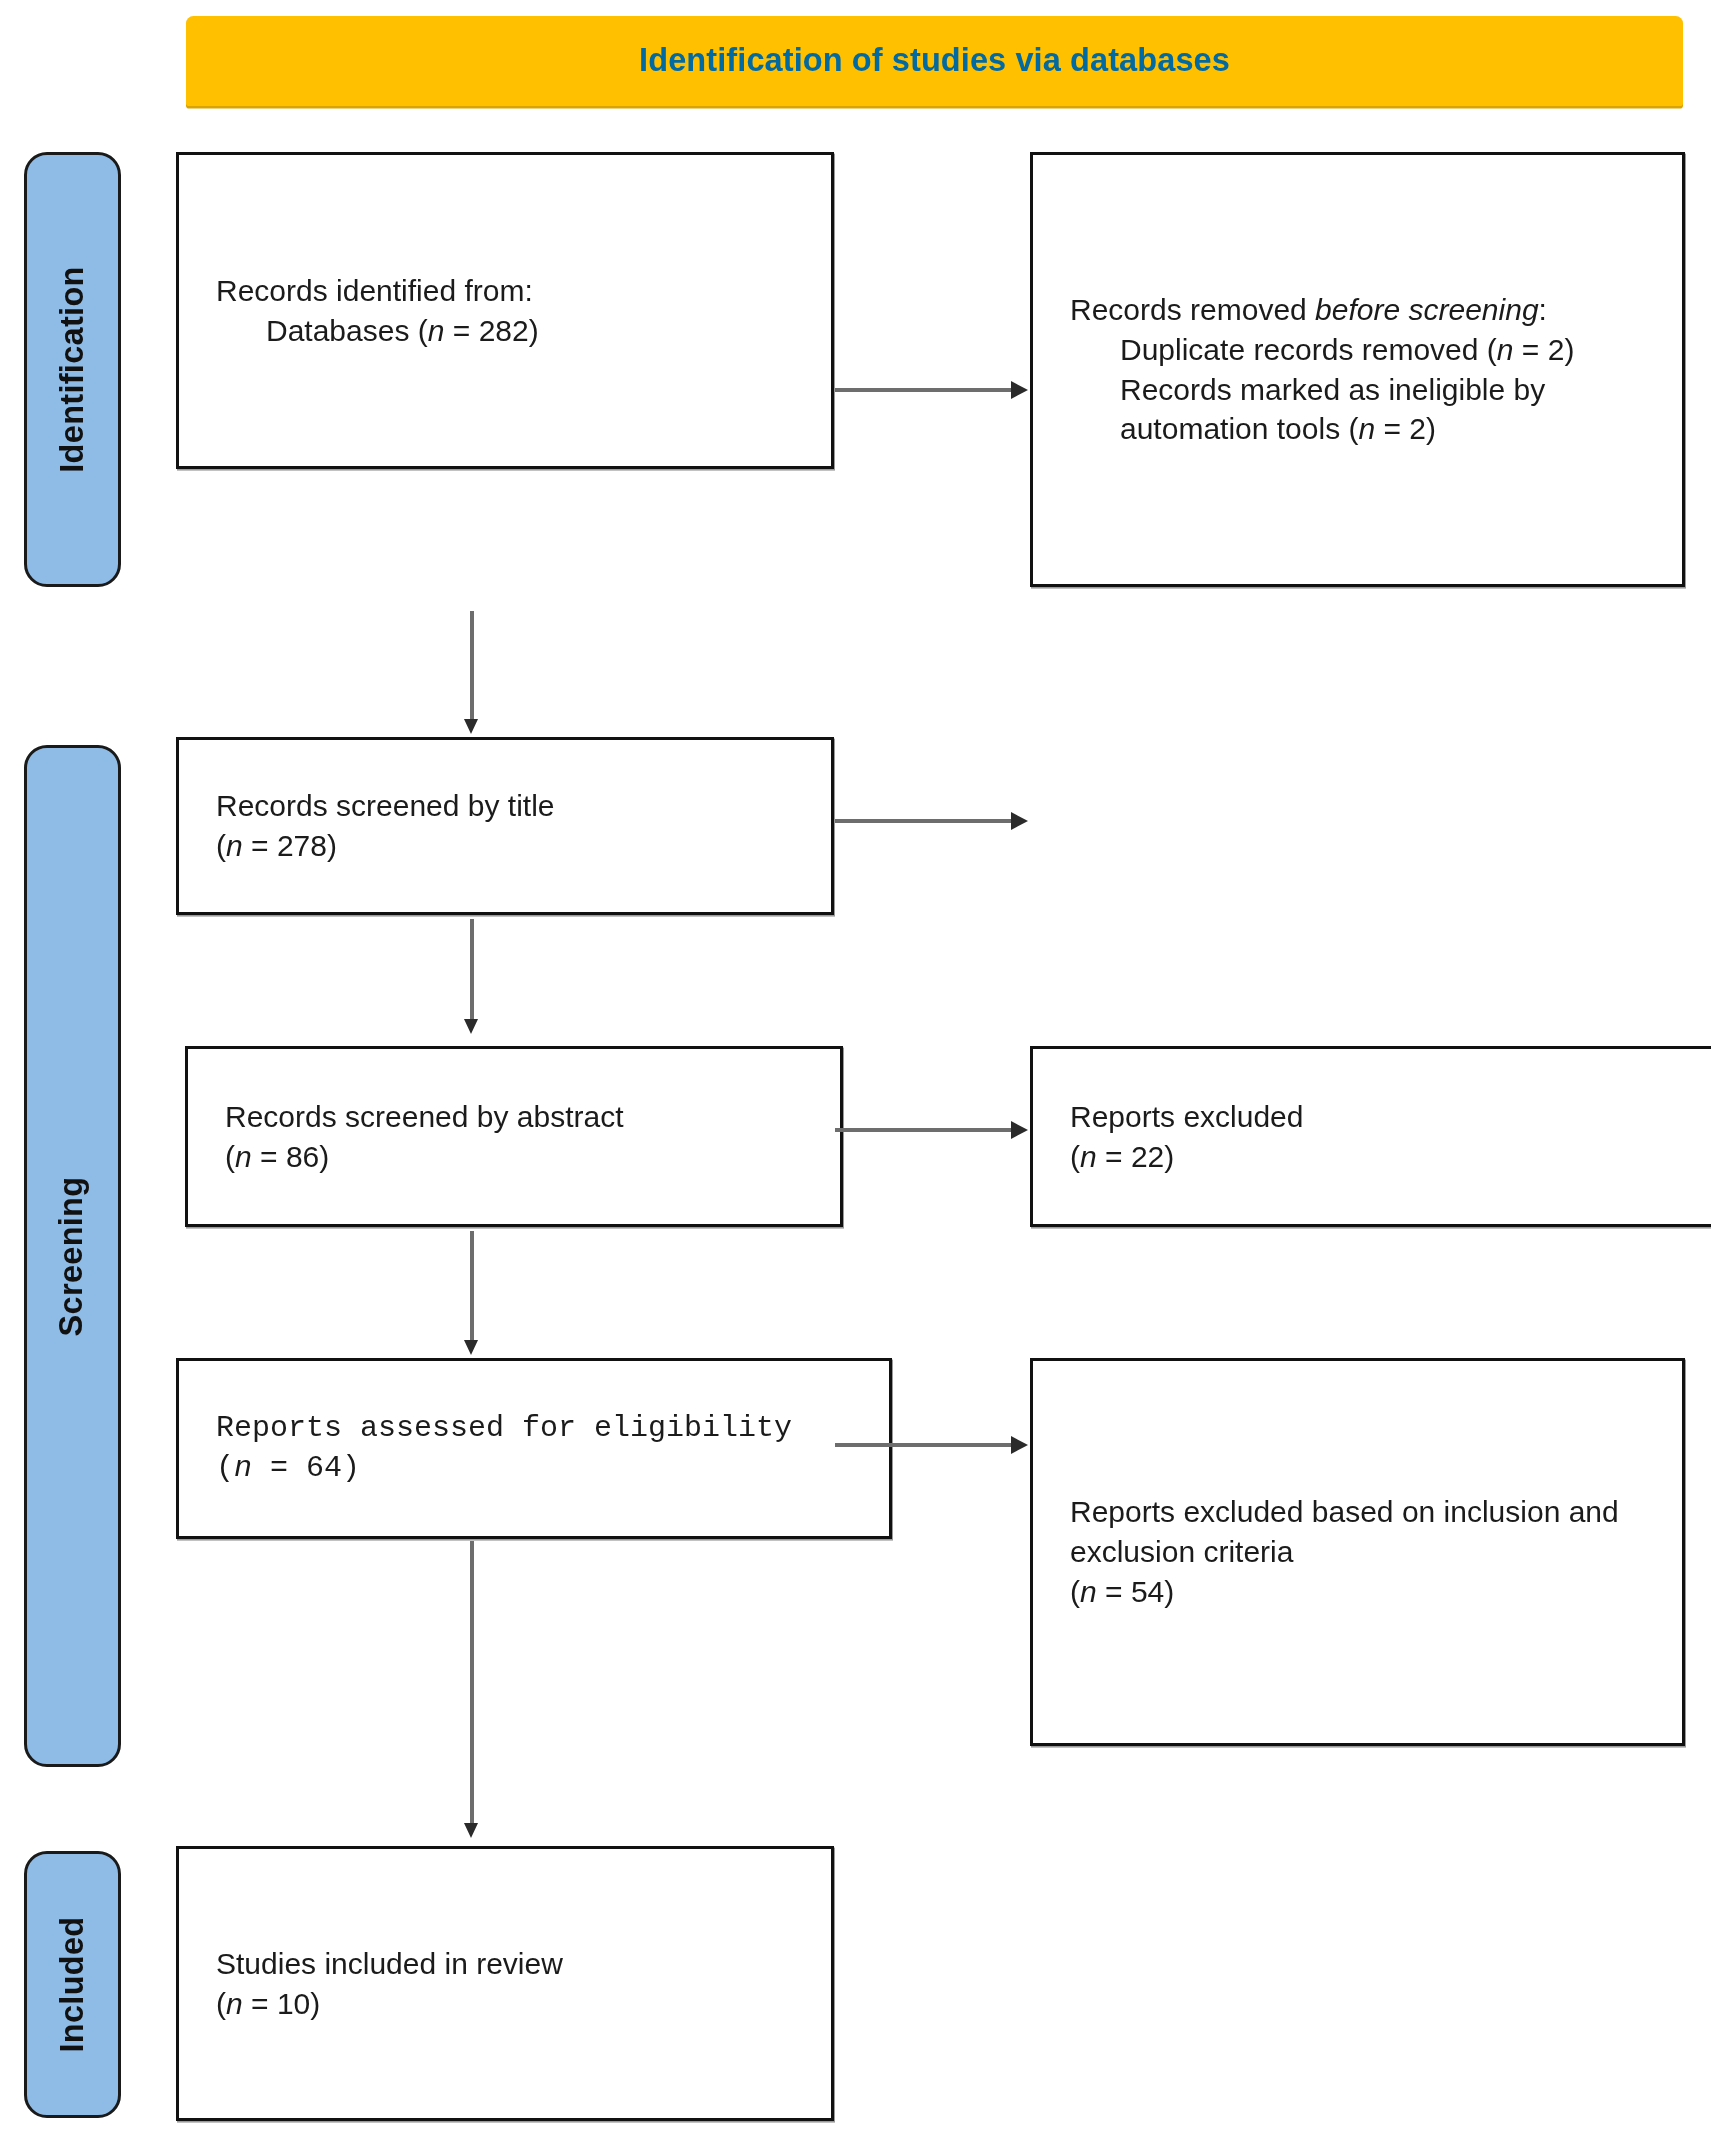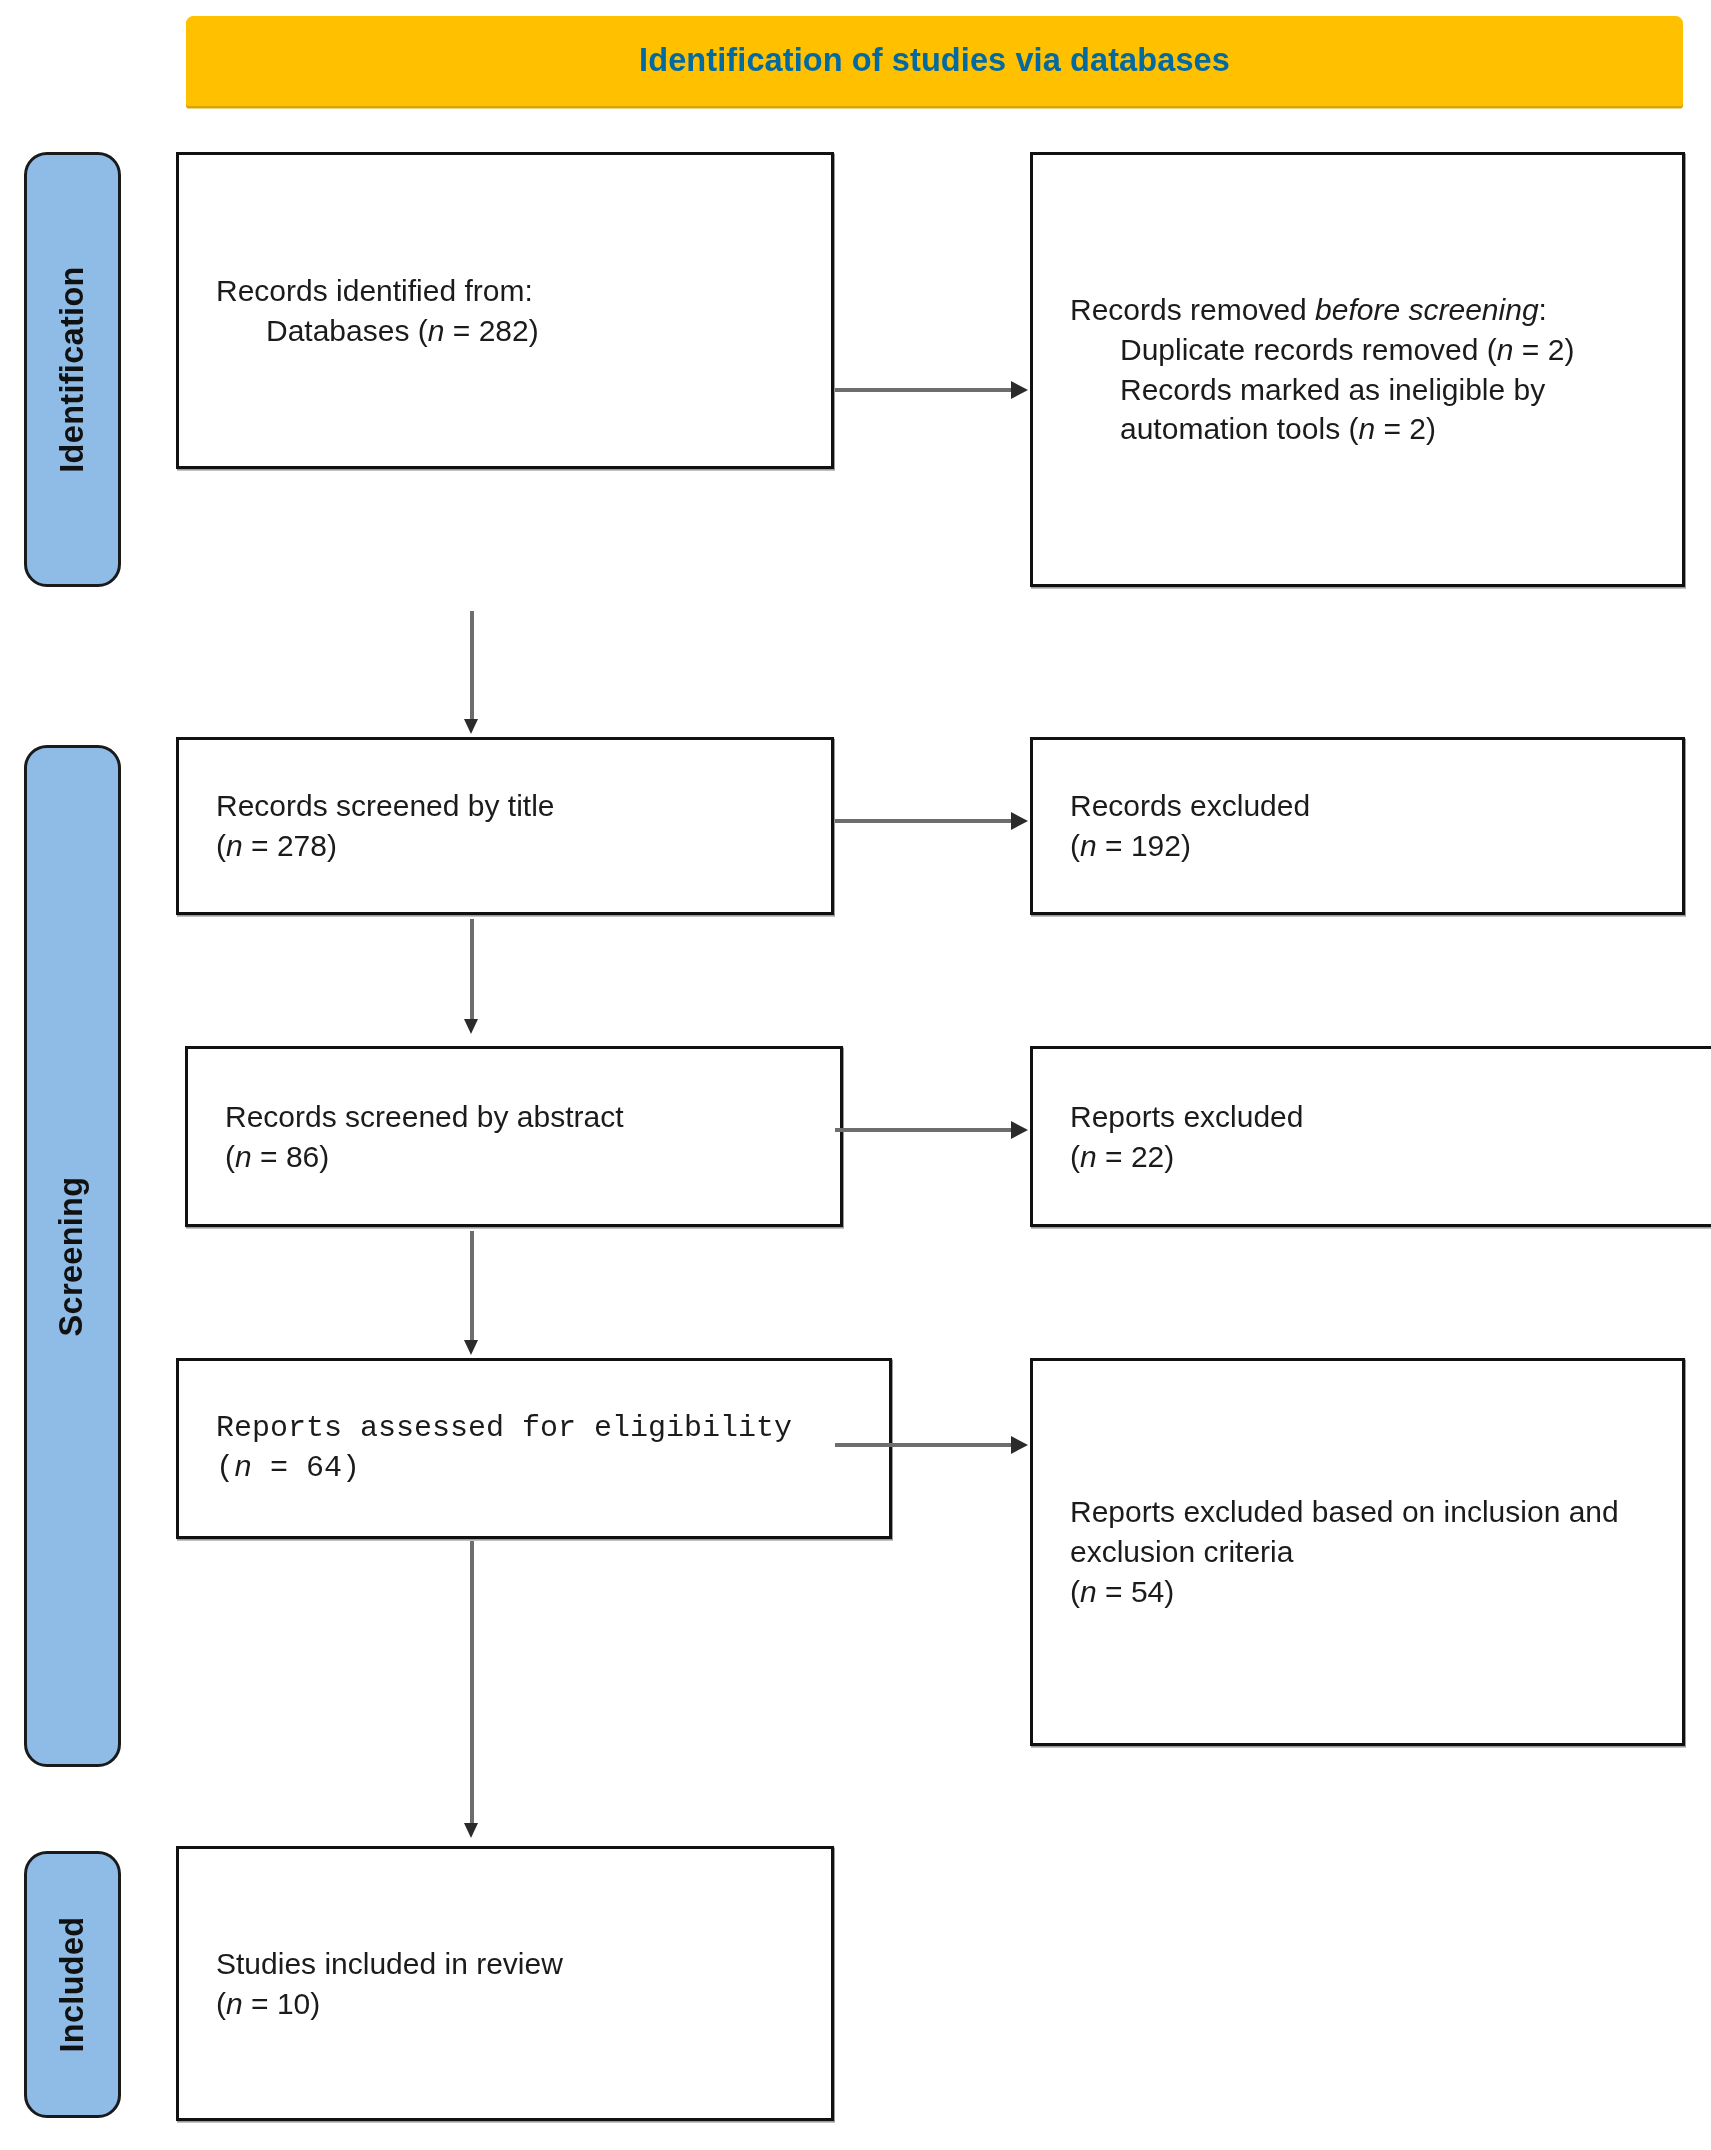--- a/index.html
+++ b/index.html
@@ -140,26 +140,20 @@
   <div class="v-line" style="left:470px;top:611px;height:113px;"></div>
   <div class="v-head" style="left:464px;top:719px;"></div>
 
   <div class="box" style="left:176px;top:737px;width:658px;height:178px;">
     <div class="box-text">
       <span>Records screened by title</span><br>
       <span><span>(</span><em>n</em><span> = 278)</span></span>
     </div>
   </div>
 
-  <div class="box" style="left:1030px;top:737px;width:655px;height:178px;">
-    <div class="box-text">
-      <span>Records excluded</span><br>
-      <span><span>(</span><em>n</em><span> = 192)</span></span>
-    </div>
-  </div>
 
   <div class="h-line" style="left:835px;top:819px;width:178px;"></div>
   <div class="h-head" style="left:1011px;top:812px;"></div>
 
   <div class="v-line" style="left:470px;top:919px;height:105px;"></div>
   <div class="v-head" style="left:464px;top:1019px;"></div>
 
   <div class="box" style="left:176px;top:1046px;width:658px;height:181px;margin-left:9px;">
     <div class="box-text">
       <span>Records screened by abstract</span><br>

